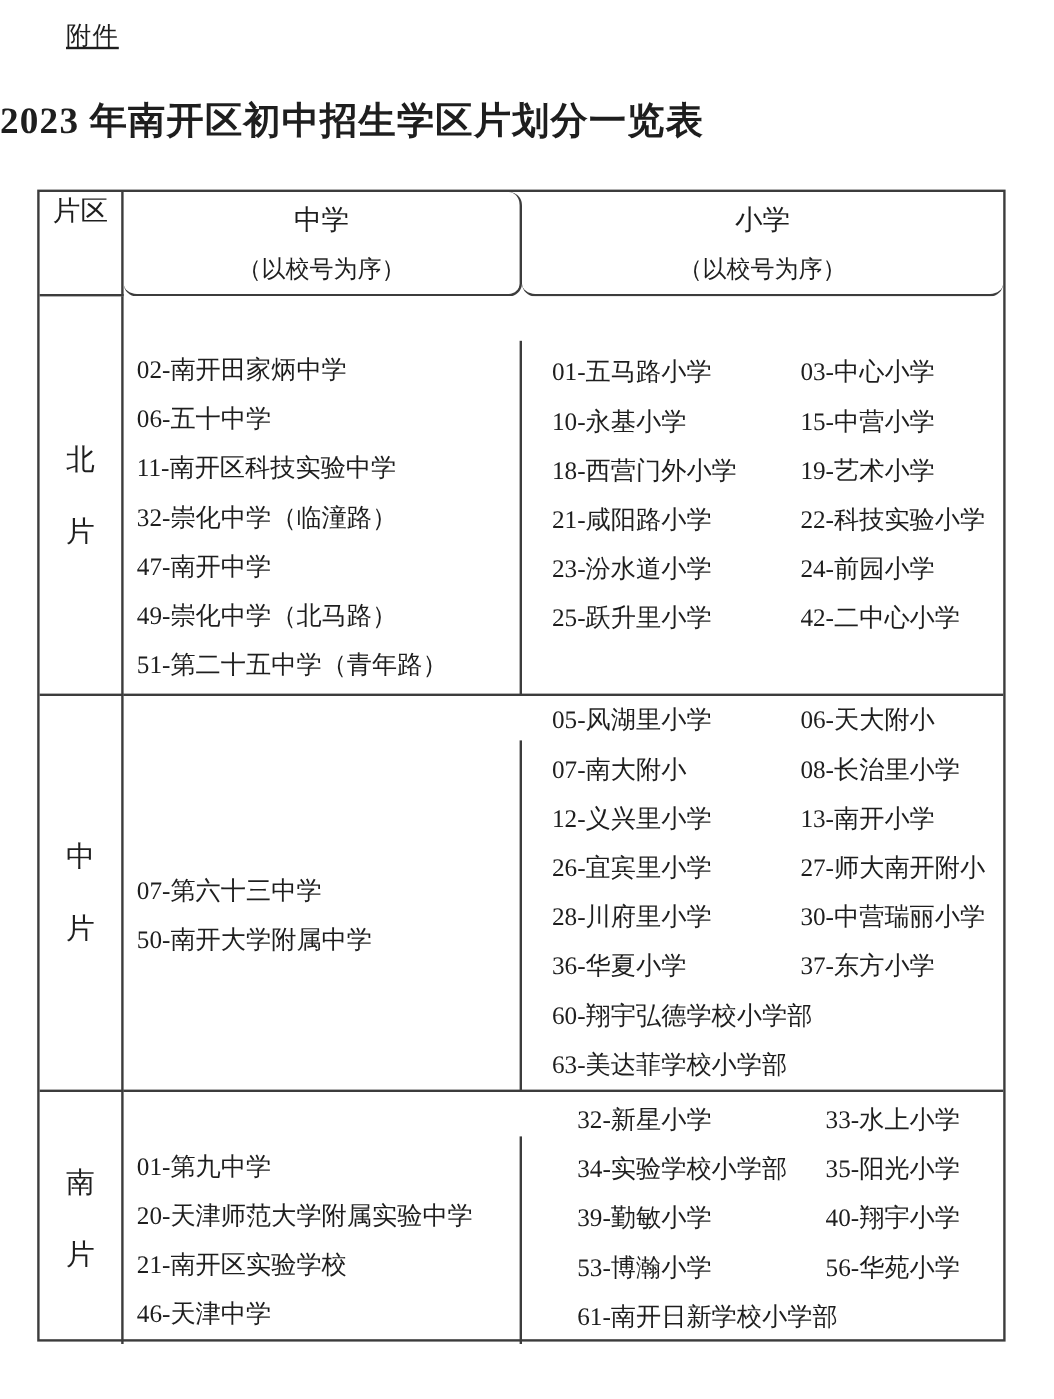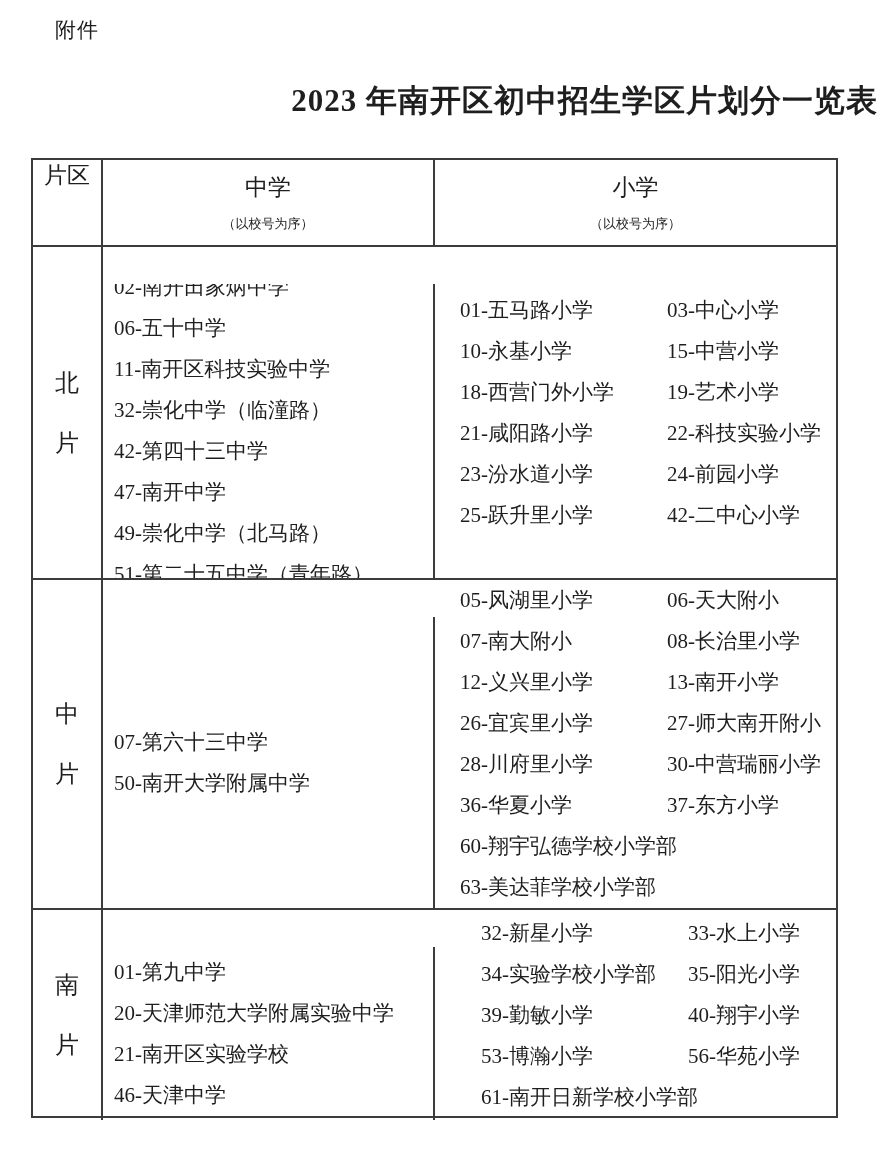--- a/index.html
+++ b/index.html
@@ -5,47 +5,47 @@
   html, body { margin:0; padding:0; }
   body {
     width:878px; height:1166px; position:relative;
     background:#ffffff; color:#1e1e1e;
     font-family:"Liberation Serif","DejaVu Serif",serif;
     overflow:hidden;
   }
   .attachment {
     position:absolute; left:55px; top:16px;
     font-family:"Liberation Sans","DejaVu Sans",sans-serif;
-    font-size:21px; letter-spacing:1px;
+    font-size:21px; letter-spacing:1px;text-decoration:underline;
   }
   .title {
     position:absolute; top:80px; left:0; width:878px; margin:0;
-    text-align:right; font-size:31px; font-weight:bold; letter-spacing:1px;
+    text-align:left; font-size:31px; font-weight:bold; letter-spacing:1px;
   }
   .table {
     position:absolute; left:31px; top:158px; width:807px; height:960px;
     display:grid; box-sizing:border-box;
     grid-template-columns:70px 332px 1fr;
     grid-template-rows:87px 333px 330px 210px;
     border:2px solid #3c3c3c;
   }
   .cell {
     box-sizing:border-box;
     border-right:2px solid #3c3c3c;
     border-bottom:2px solid #3c3c3c;
     overflow:hidden;
   }
   .last-col { border-right:none;align-items:center; }
   .last-row { border-bottom:none; }
   .c-head {
     display:flex; flex-direction:column; align-items:center; justify-content:center;
-    gap:12px; font-family:"Liberation Sans","DejaVu Sans",sans-serif;
+    gap:12px; font-family:"Liberation Sans","DejaVu Sans",sans-serif;border-radius:11px;
   }
   .head-main { font-size:23px; }
-  .head-note { font-size:13px; }
+  .head-note { font-size:20px; }
   .c-district-head {
     display:flex; align-items:flex-start; justify-content:center;
     font-family:Liberation Sans, sans-serif; font-size:23px;
   }
   .c-district {
     display:flex; flex-direction:column; align-items:center; justify-content:center;
     gap:28px; font-family:"Liberation Sans","DejaVu Sans",sans-serif; font-size:24px;
   }
   .c-middle {
     display:flex; flex-direction:column; justify-content:center;
@@ -84,21 +84,20 @@
 
   <div class="cell c-district">
     <span>北</span>
     <span>片</span>
   </div>
   <div class="cell c-middle">
     <div class="ms-item">02-南开田家炳中学</div>
     <div class="ms-item">06-五十中学</div>
     <div class="ms-item">11-南开区科技实验中学</div>
     <div class="ms-item">32-崇化中学（临潼路）</div>
-    <div class="ms-item">42-第四十三中学</div>
     <div class="ms-item">47-南开中学</div>
     <div class="ms-item">49-崇化中学（北马路）</div>
     <div class="ms-item">51-第二十五中学（青年路）</div>
   </div>
   <div class="cell c-primary last-col">
     <div class="p-grid">
       <span class="p-item">01-五马路小学</span>
       <span class="p-item">03-中心小学</span>
       <span class="p-item">10-永基小学</span>
       <span class="p-item">15-中营小学</span>

